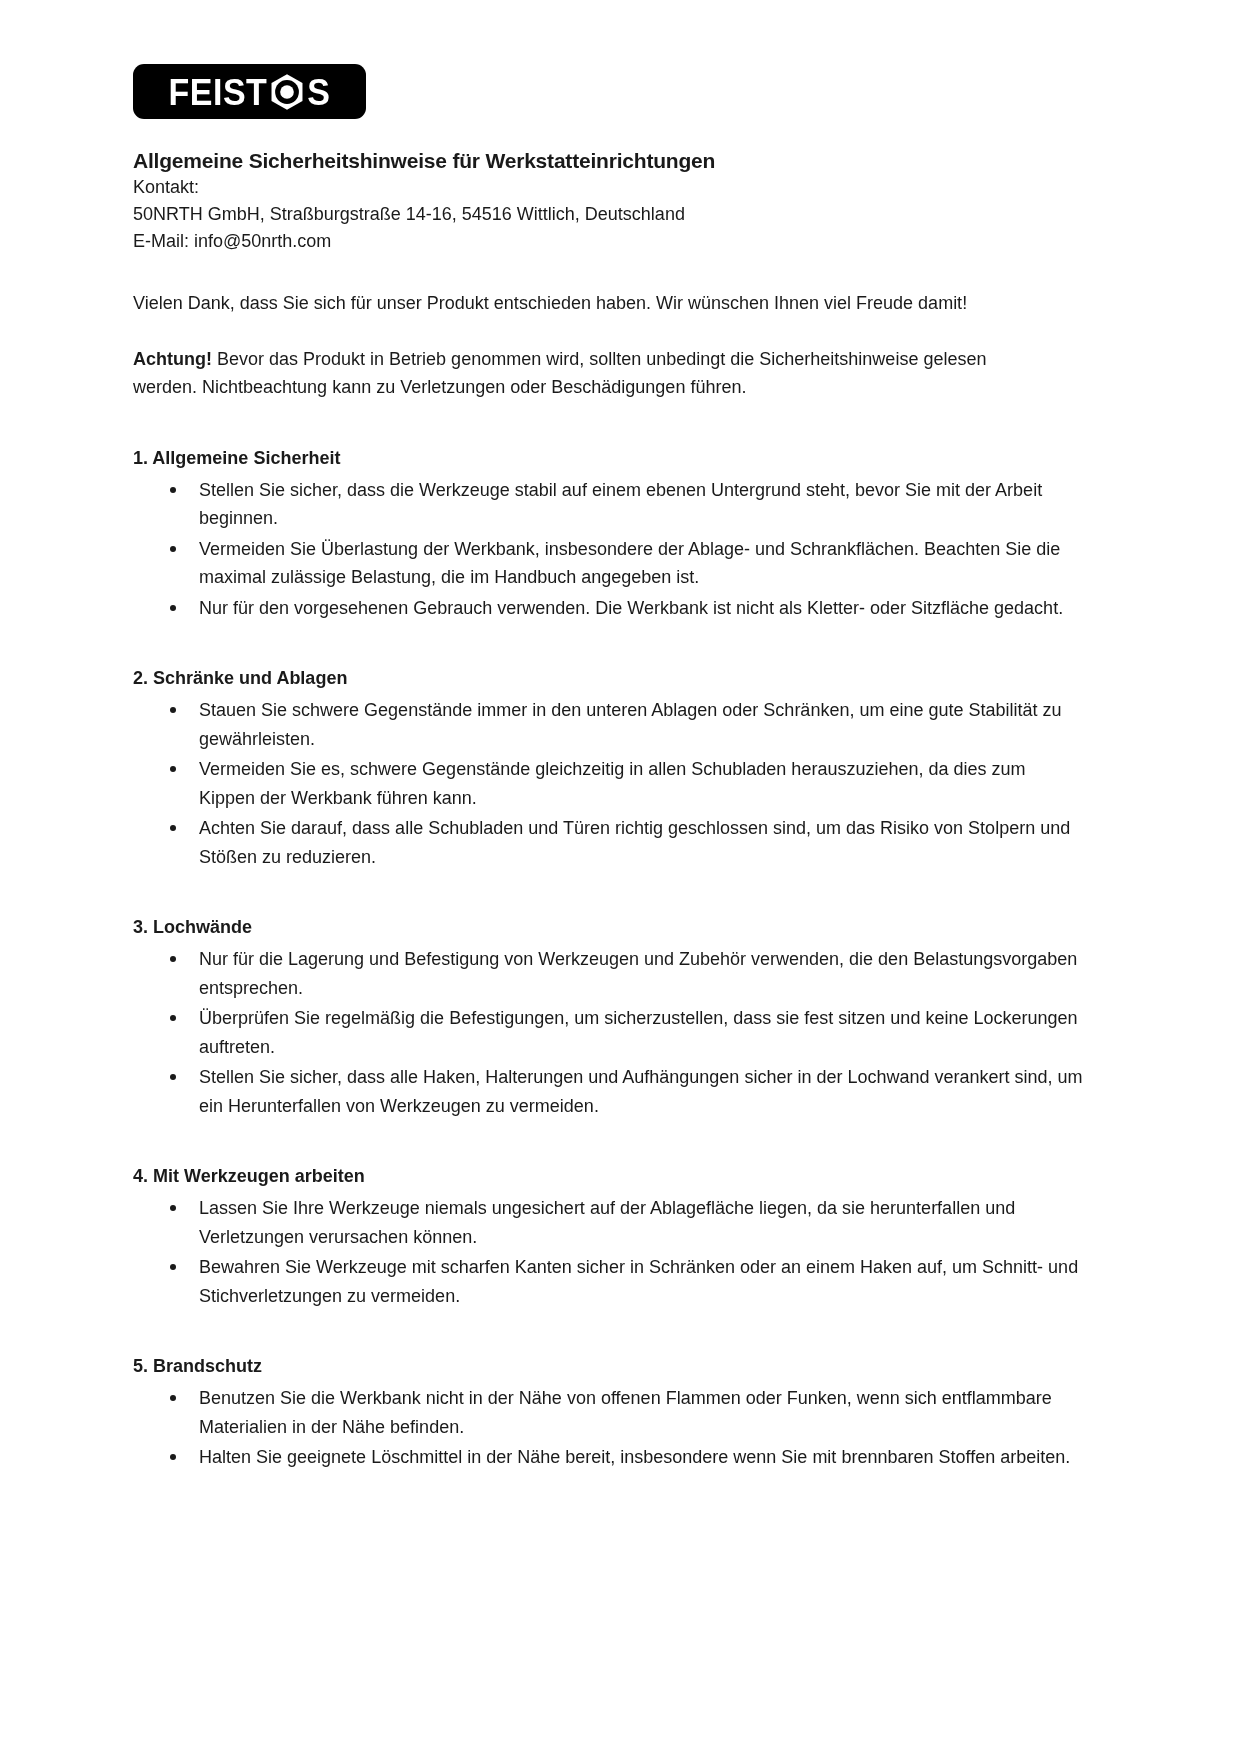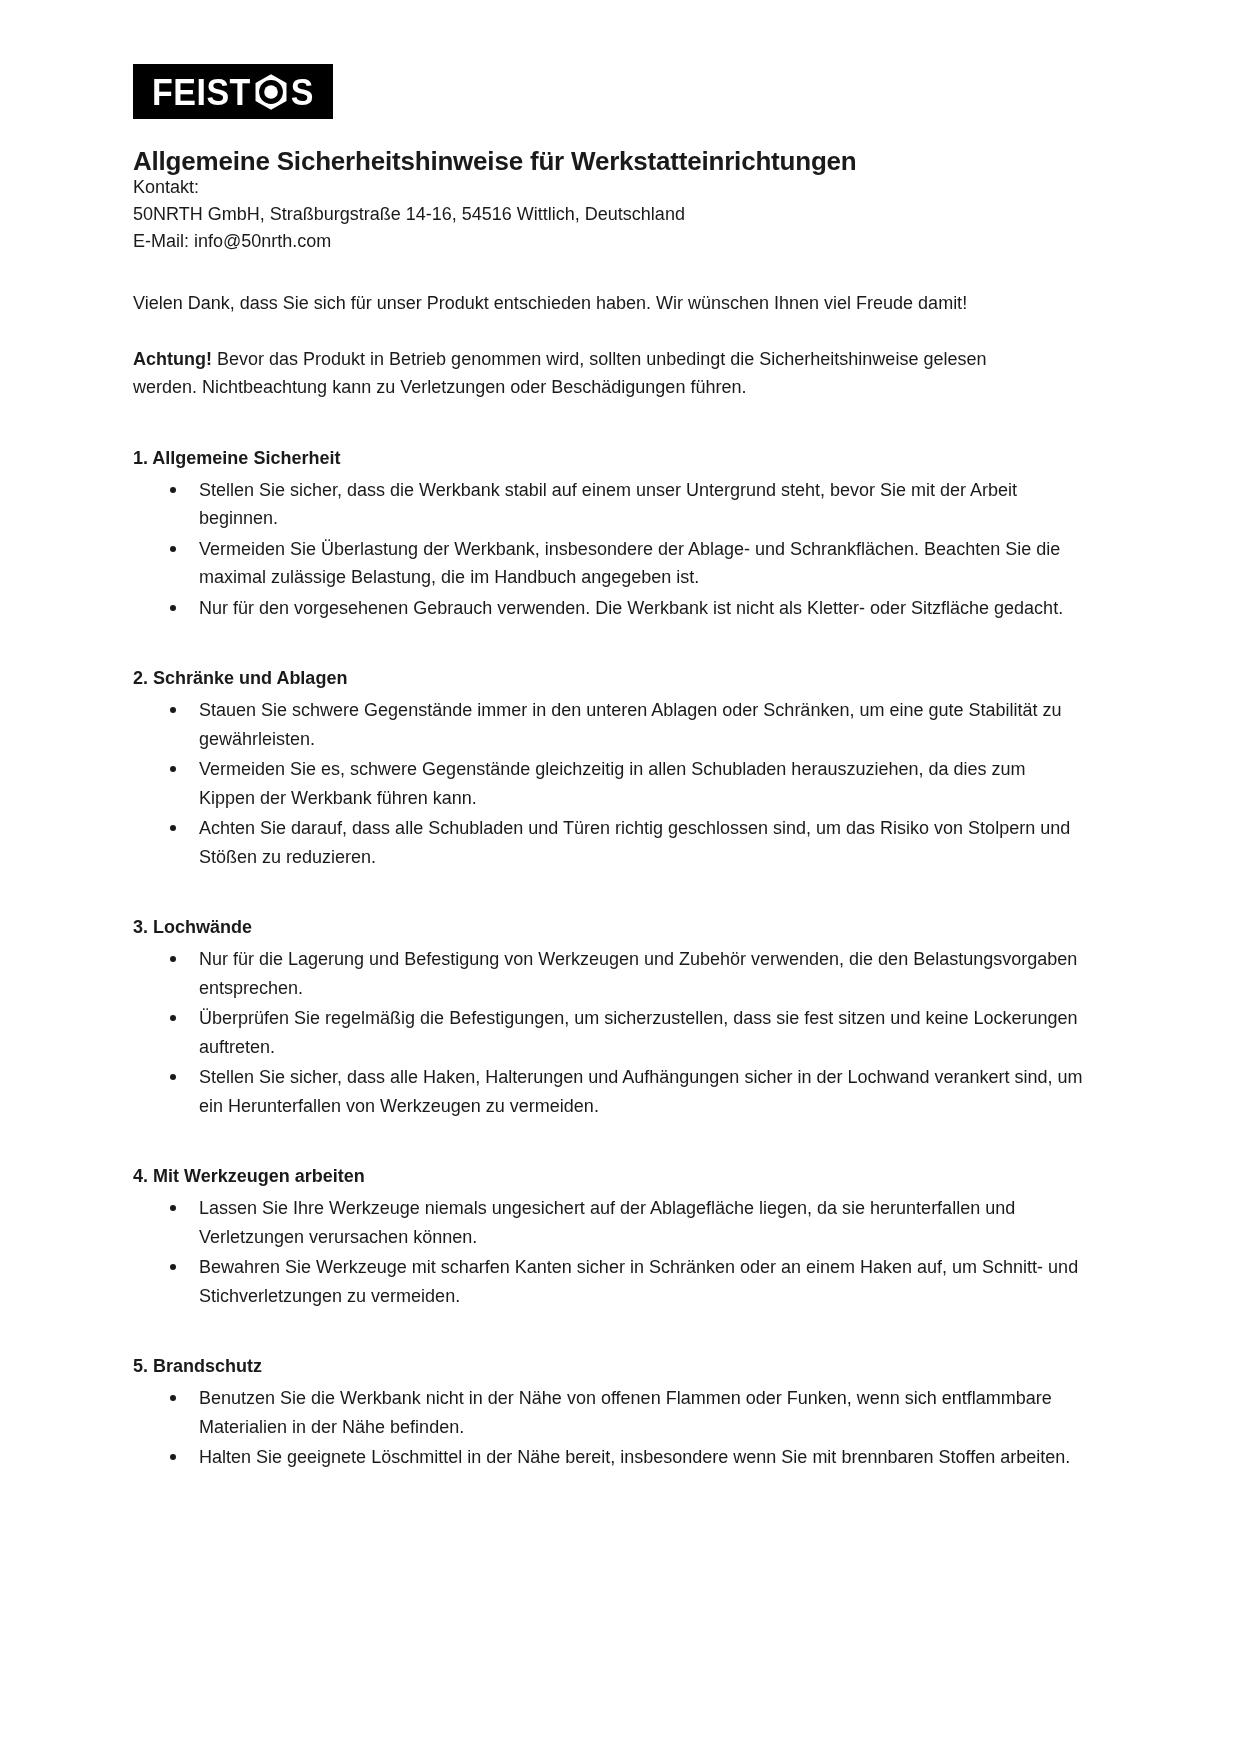--- a/index.html
+++ b/index.html
@@ -20,43 +20,43 @@
     top: 0; left: 0;
     width: 1240px;
     height: 1754px;
     box-sizing: border-box;
     padding: 64px 157px 0 133px;
     background: #ffffff;
     overflow: hidden;
   }
   
   .logo {
-    width: 200px;
+    width: 233px;
     height: 55px;
     background: #000000;
-    border-radius: 0;
+    border-radius: 11px;
     display: flex;
     align-items: center;
     justify-content: center;
     gap: 1px;
     user-select: none;
   }
   .logo .logo-txt {
     color: #ffffff;
     font-weight: 800;
     font-size: 34px;
     line-height: 1;
     letter-spacing: 0.5px;
     transform: scaleY(1.08);
   }
   .logo svg { display: block; margin: 0 1px; }
   
   .doc-title {
     margin: 29px 0 0 0;
-    font-size: 26px;
+    font-size: 21px;
     font-weight: 700;
     line-height: 26px;
     letter-spacing: -0.2px;
   }
   
   .contact {
     font-size: 18px;
     line-height: 27px;
   }
   .contact div { white-space: nowrap; }
@@ -125,21 +125,21 @@
   </div>
 
   <p class="para intro">Vielen Dank, dass Sie sich für unser Produkt entschieden haben. Wir wünschen Ihnen viel Freude damit!</p>
 
   <p class="para warning"><strong>Achtung!</strong> <span>Bevor das Produkt in Betrieb genommen wird, sollten unbedingt die Sicherheitshinweise gelesen werden. Nichtbeachtung kann zu Verletzungen oder Beschädigungen führen.</span></p>
 
   <div>
   <section class="sec">
     <h2 class="sec-heading">1. Allgemeine Sicherheit</h2>
     <ul class="bullets">
-          <li>Stellen Sie sicher, dass die Werkbank stabil auf einem unser Untergrund steht, bevor Sie mit der Arbeit beginnen.</li>
+          <li>Stellen Sie sicher, dass die Werkzeuge stabil auf einem ebenen Untergrund steht, bevor Sie mit der Arbeit beginnen.</li>
           <li>Vermeiden Sie Überlastung der Werkbank, insbesondere der Ablage- und Schrankflächen. Beachten Sie die maximal zulässige Belastung, die im Handbuch angegeben ist.</li>
           <li>Nur für den vorgesehenen Gebrauch verwenden. Die Werkbank ist nicht als Kletter- oder Sitzfläche gedacht.</li>
         </ul>
   </section>
 
   <section class="sec">
     <h2 class="sec-heading">2. Schränke und Ablagen</h2>
     <ul class="bullets">
           <li>Stauen Sie schwere Gegenstände immer in den unteren Ablagen oder Schränken, um eine gute Stabilität zu gewährleisten.</li>
           <li>Vermeiden Sie es, schwere Gegenstände gleichzeitig in allen Schubladen herauszuziehen, da dies zum Kippen der Werkbank führen kann.</li>

